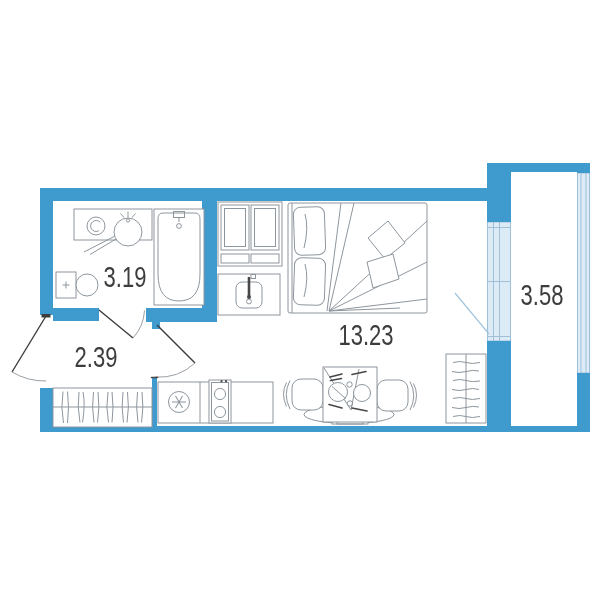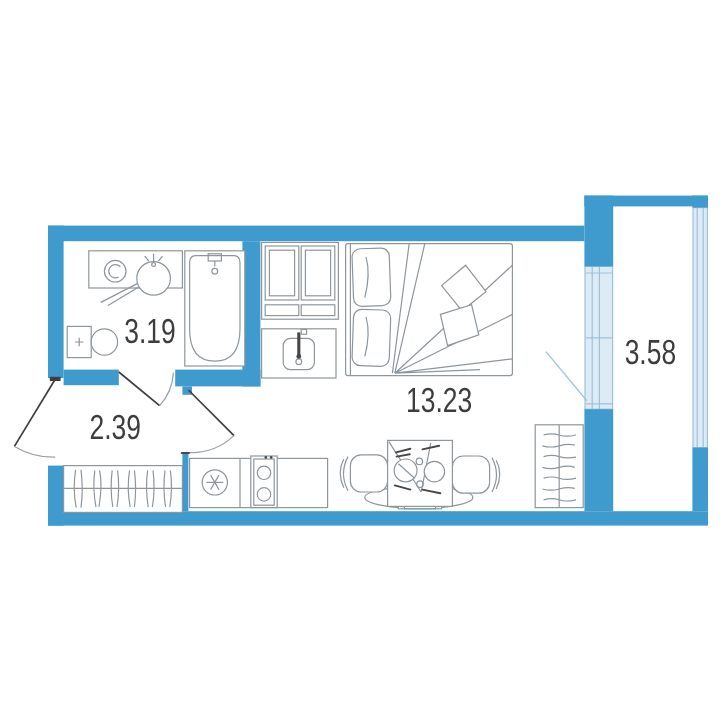--- a/index.html
+++ b/index.html
@@ -1,17 +1,17 @@
 <!DOCTYPE html>
 <html style="--background: #ffffff; --wall: #3f9bce; --glazing_fill: #dcebf6; --glazing_frame: #9fc1d8; --furniture_outline: #8e969d; --detail_dark: #474747; --door_leaf: #3d3d3d; --door_arc: #9aa0a6; --balcony_door_line: #a3c6de; --label_text: #3d3d3d;"><head>
 <meta charset="utf-8">
 <style>
   html,body{margin:0;padding:0;background:#fff;}
   .stage{
-    position:relative;width:600px;height:600px;background:var(--background,#fff);
+    position:relative;width:600px;height:432px;background:var(--background,#fff);
     font-family:"Liberation Sans", sans-serif;overflow:hidden;
   }
   .stage svg{position:absolute;left:0;top:0;}
   .wall{fill:var(--wall);}
   .glz{fill:var(--glazing_fill);stroke:var(--glazing_frame);stroke-width:1;}
   .glzline{stroke:var(--glazing_frame);stroke-width:1;fill:none;}
   .f{fill:#ffffff;stroke:var(--furniture_outline);stroke-width:1;}
   .fn{fill:none;stroke:var(--furniture_outline);stroke-width:1;}
   .dark{fill:none;stroke:var(--detail_dark);stroke-width:1.6;stroke-linecap:round;}
   .leaf{fill:none;stroke:var(--door_leaf);stroke-width:1.4;}

